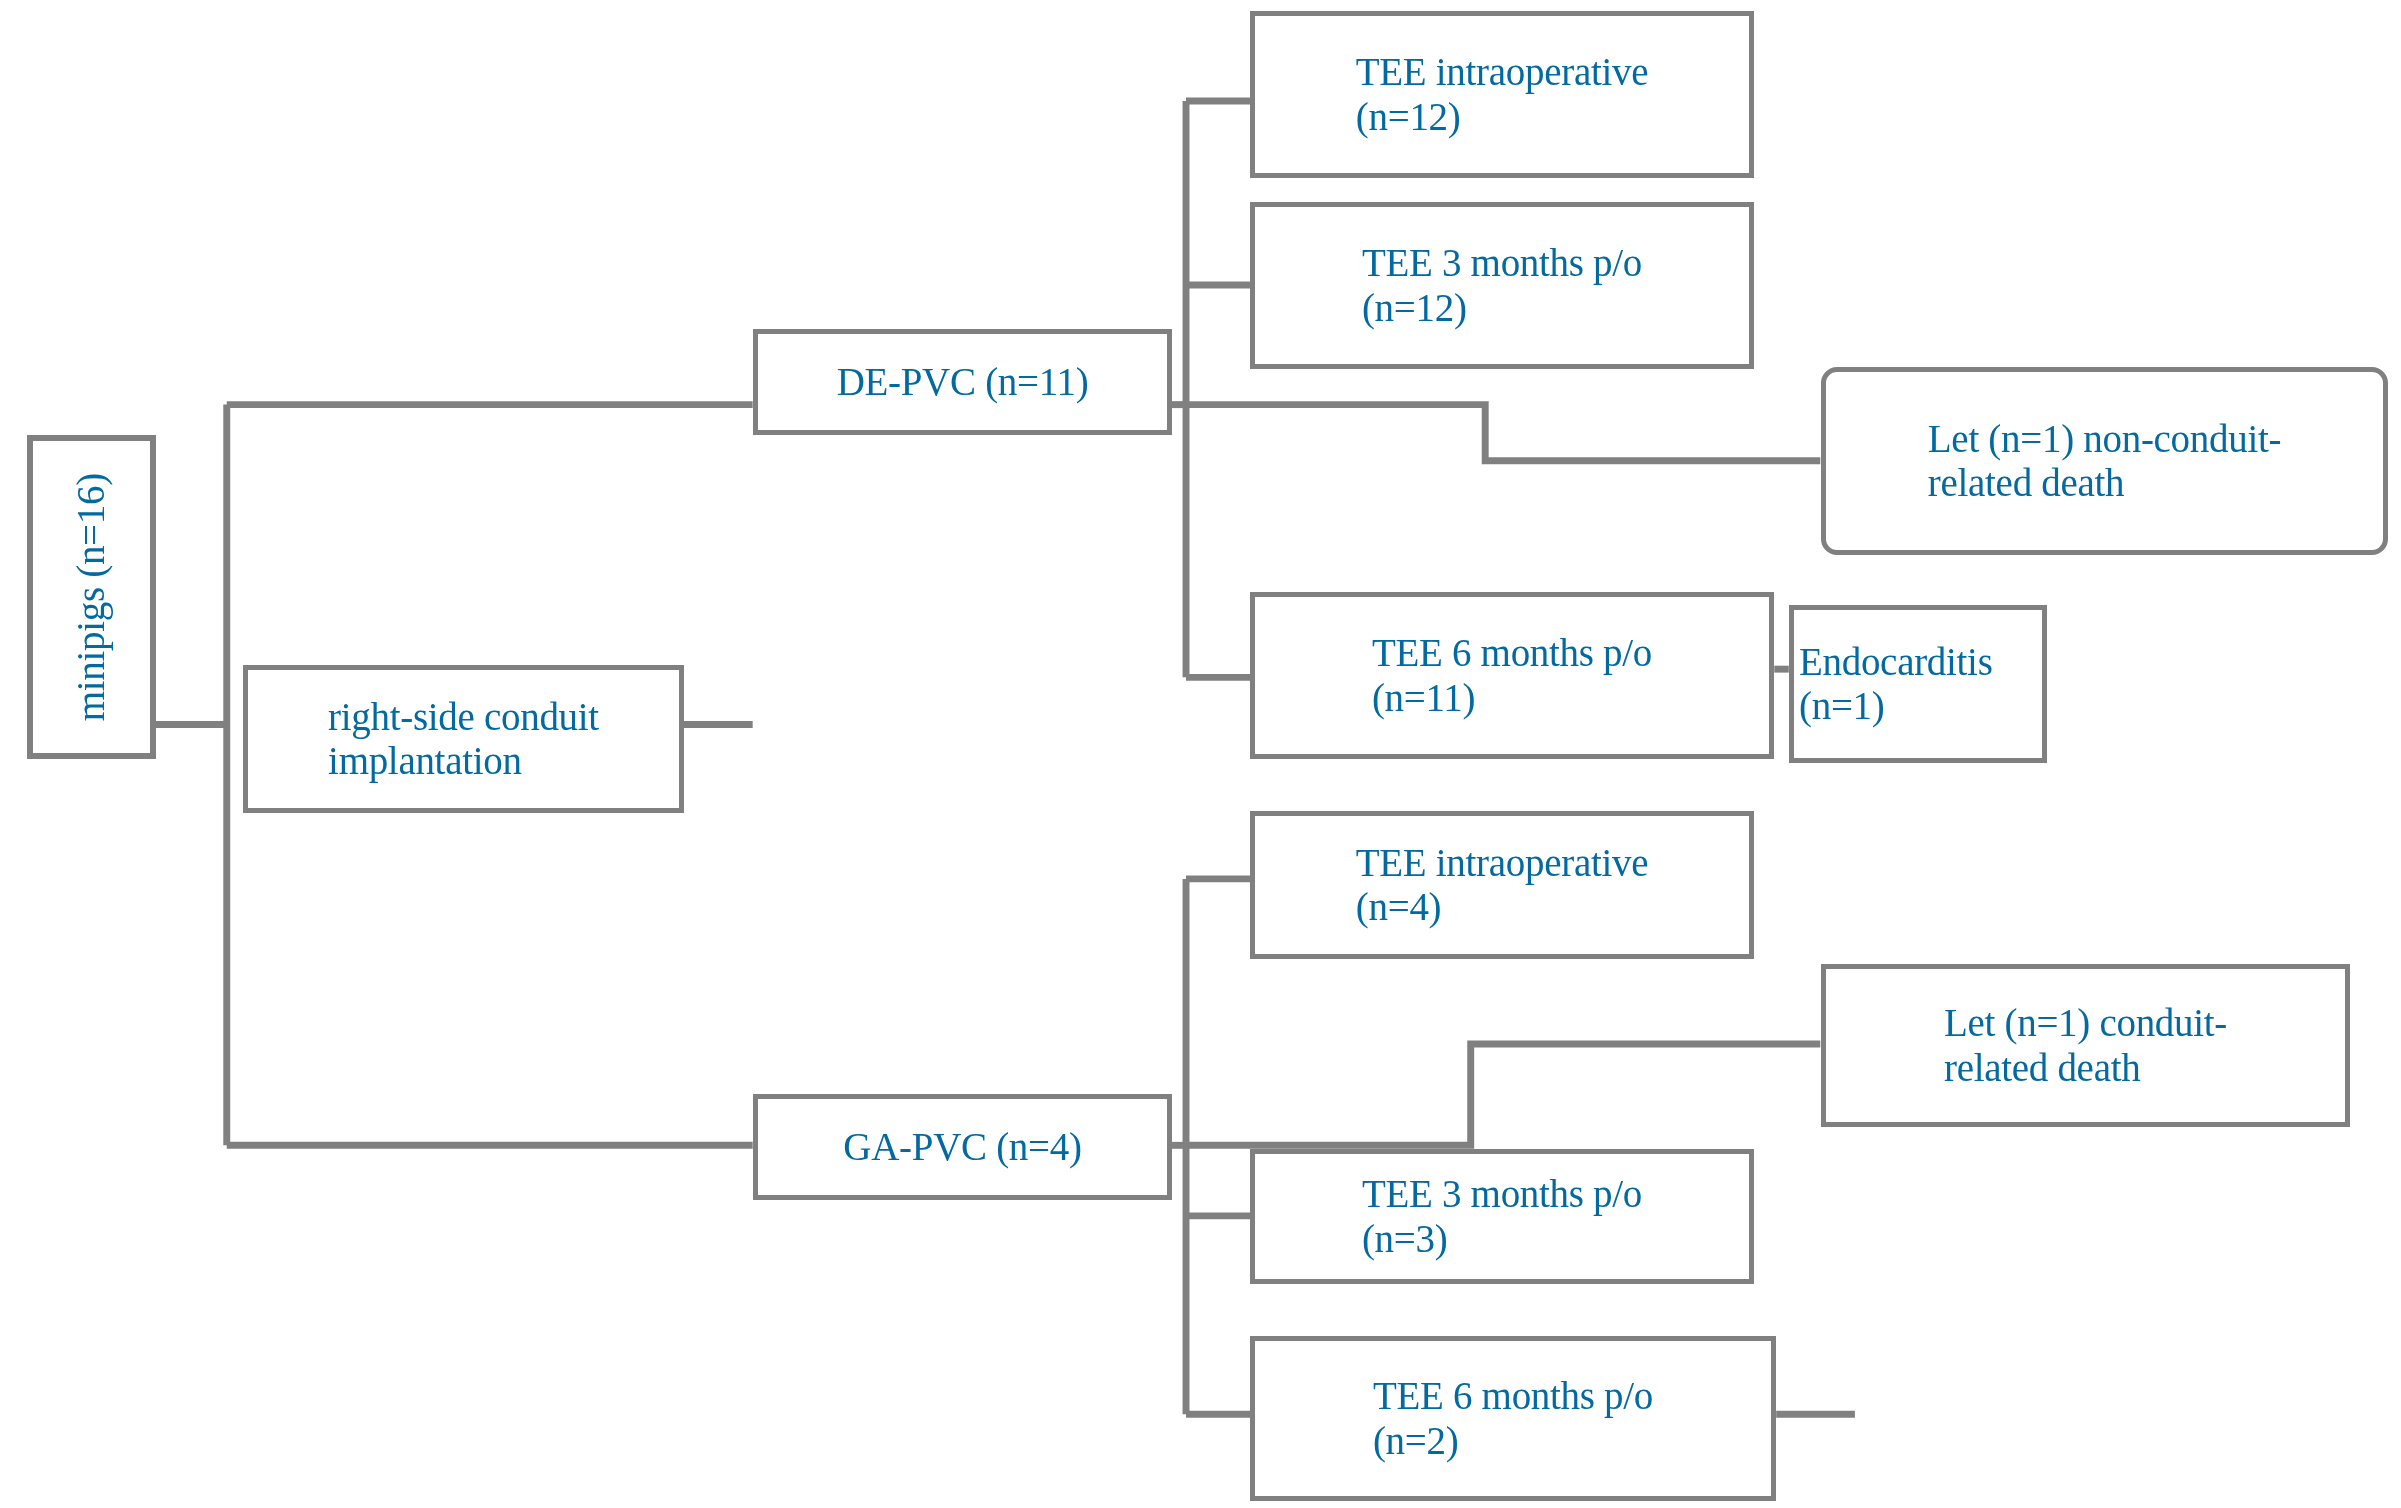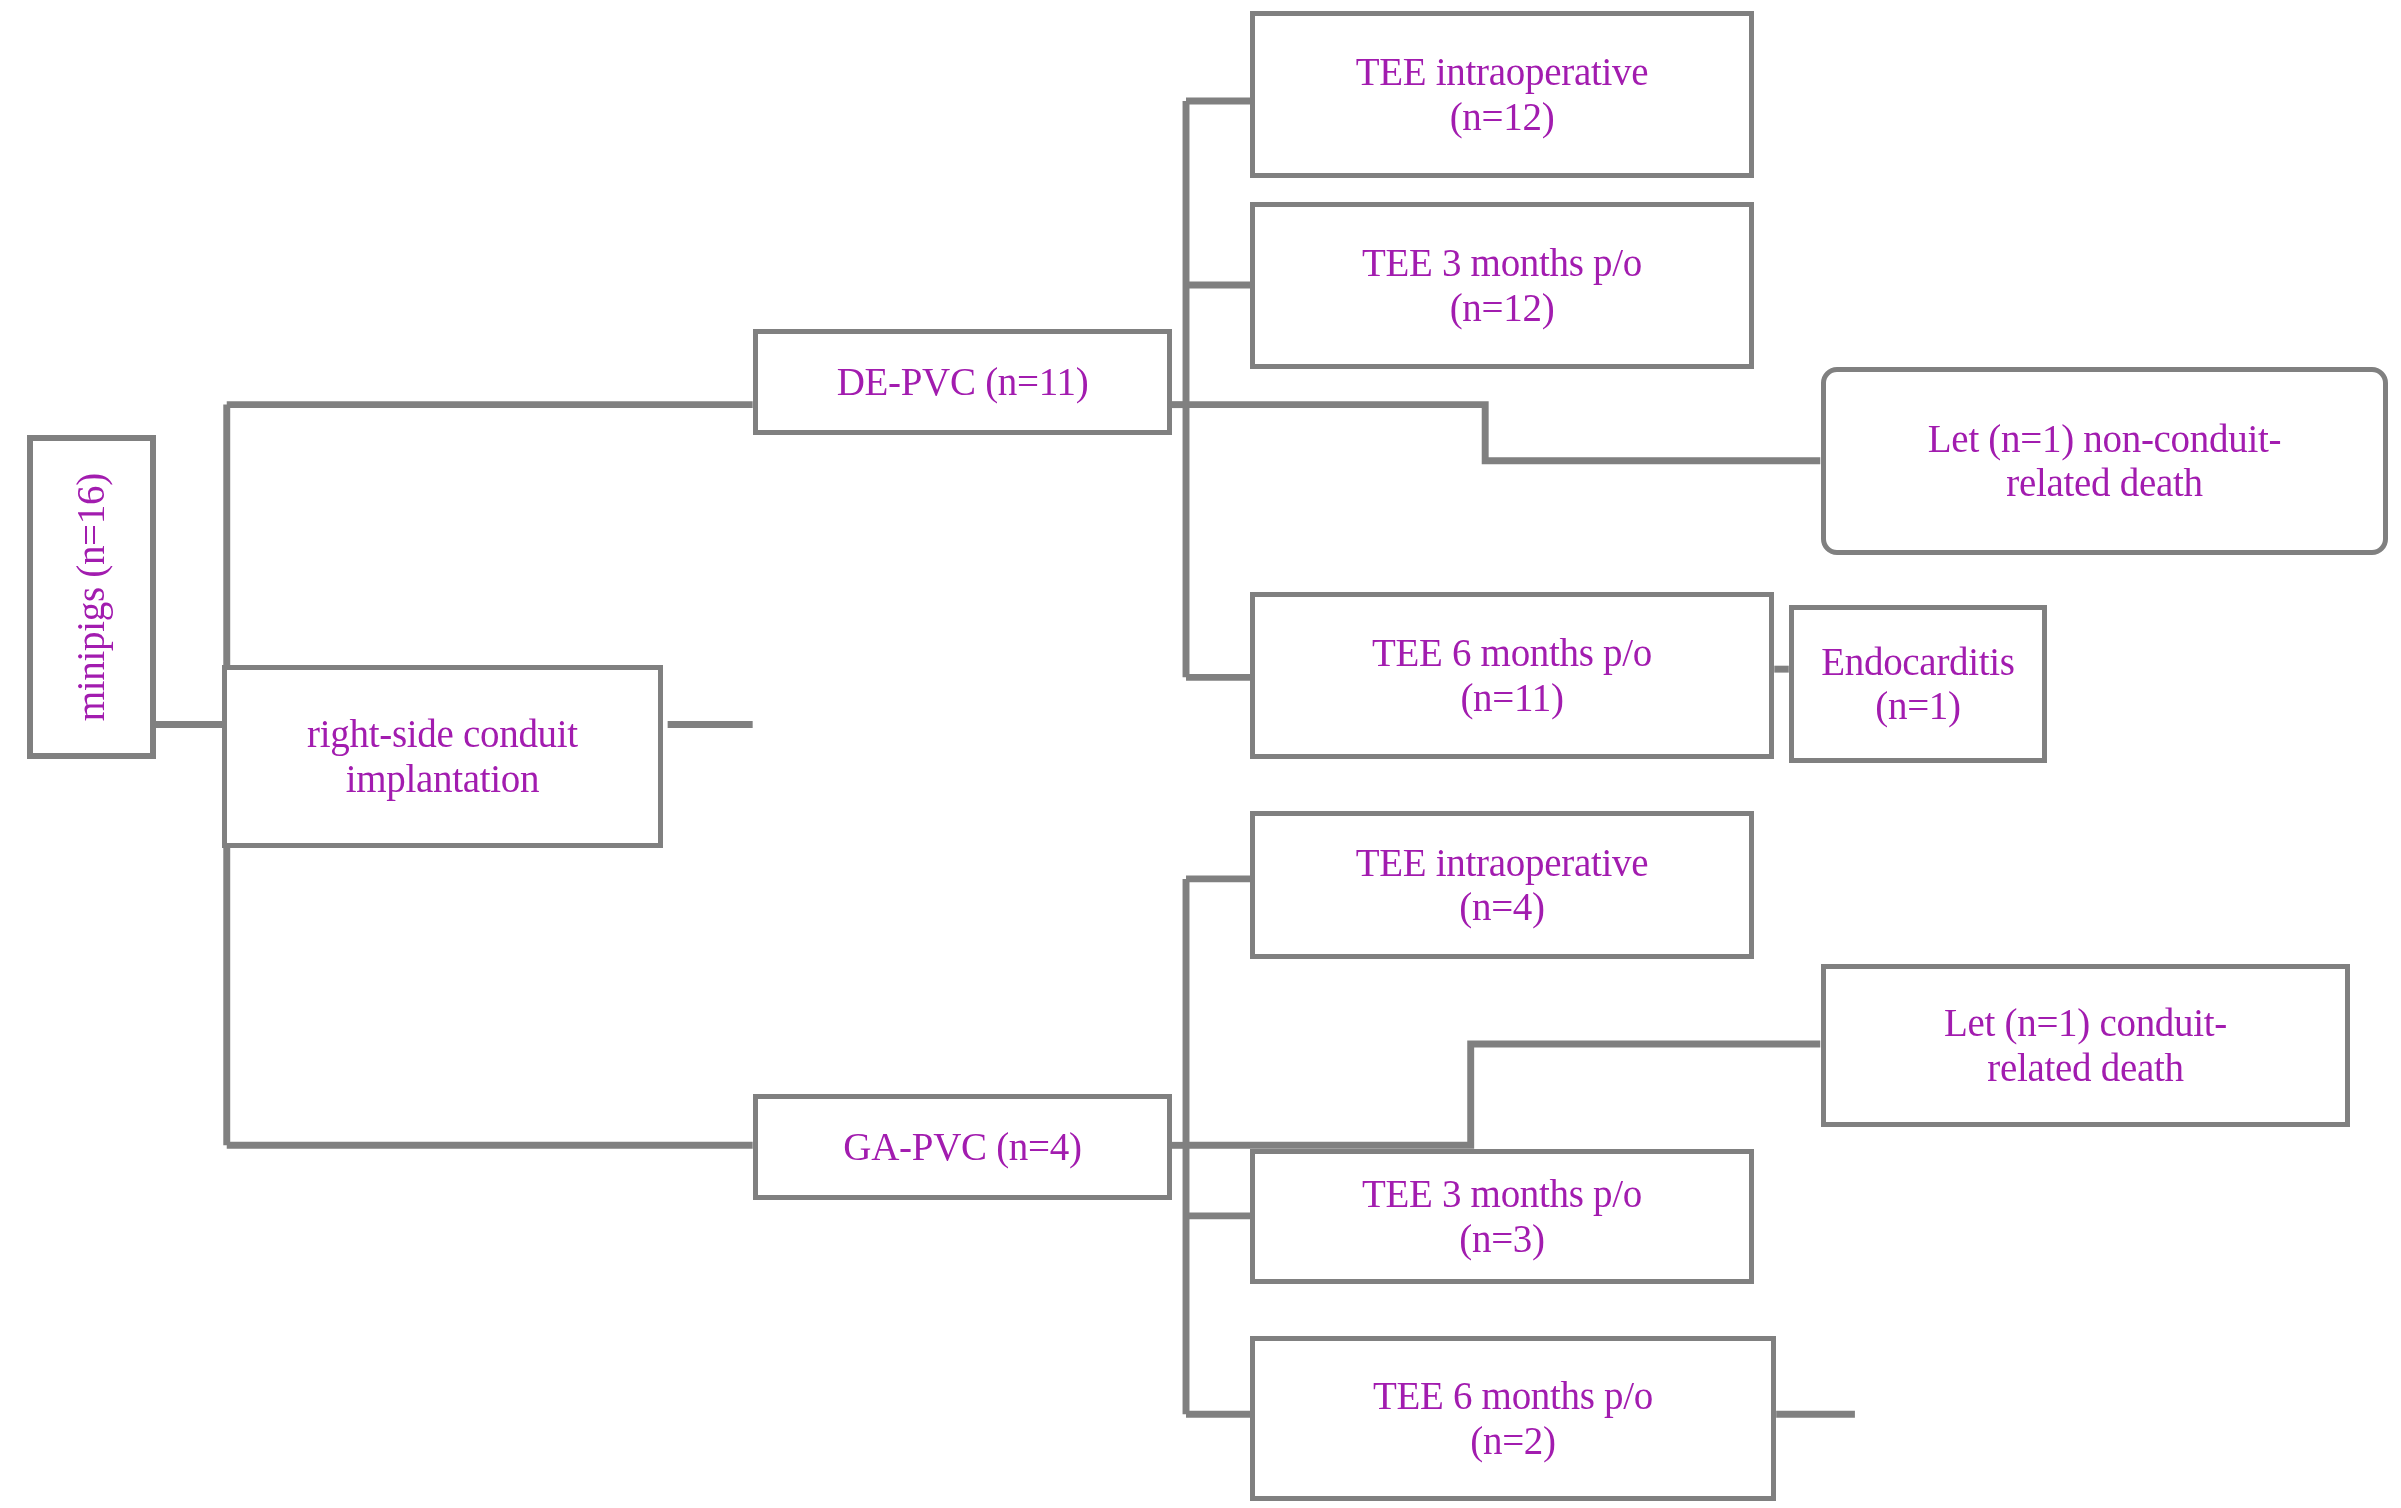--- a/index.html
+++ b/index.html
@@ -28,22 +28,21 @@
     pointer-events: none;
   }
   .node {
     position: absolute;
     box-sizing: border-box;
     background: #ffffff;
     border: 5.7px solid #808080;
     display: flex;
     align-items: center;
     justify-content: center;
-    text-align: center;
-    color: #a21caf;
+    color: #0369a1;
     line-height: 1.14;
     font-size: 39px;
     letter-spacing: -0.3px;
   }
   .node .label {
     display: block;
     padding: 0 5px;
     white-space: pre-line;
   }
   .node-root {
@@ -88,21 +87,21 @@
       <path d="M 1883 1818 L 2335 1818 L 2335 1657 L 2890 1657"></path>
 
       <path d="M 2820 2245 L 2945 2245"></path>
     </g>
   </svg>
 
   <div class="node node-root" style="left:26.5px; top:435px; width:129px; height:324px;">
     <span class="label">minipigs (n=16)</span>
   </div>
 
-  <div class="node" style="left:222px; top:665px; width:441px; height:183px;">
+  <div class="node" style="left:243px; top:665px; width:441px; height:148px;">
     <span class="label">right-side conduit
 implantation</span>
   </div>
 
   <div class="node" style="left:753px; top:329px; width:419px; height:106px;">
     <span class="label">DE-PVC (n=11)</span>
   </div>
 
   <div class="node" style="left:753px; top:1094px; width:419px; height:106px;">
     <span class="label">GA-PVC (n=4)</span>

